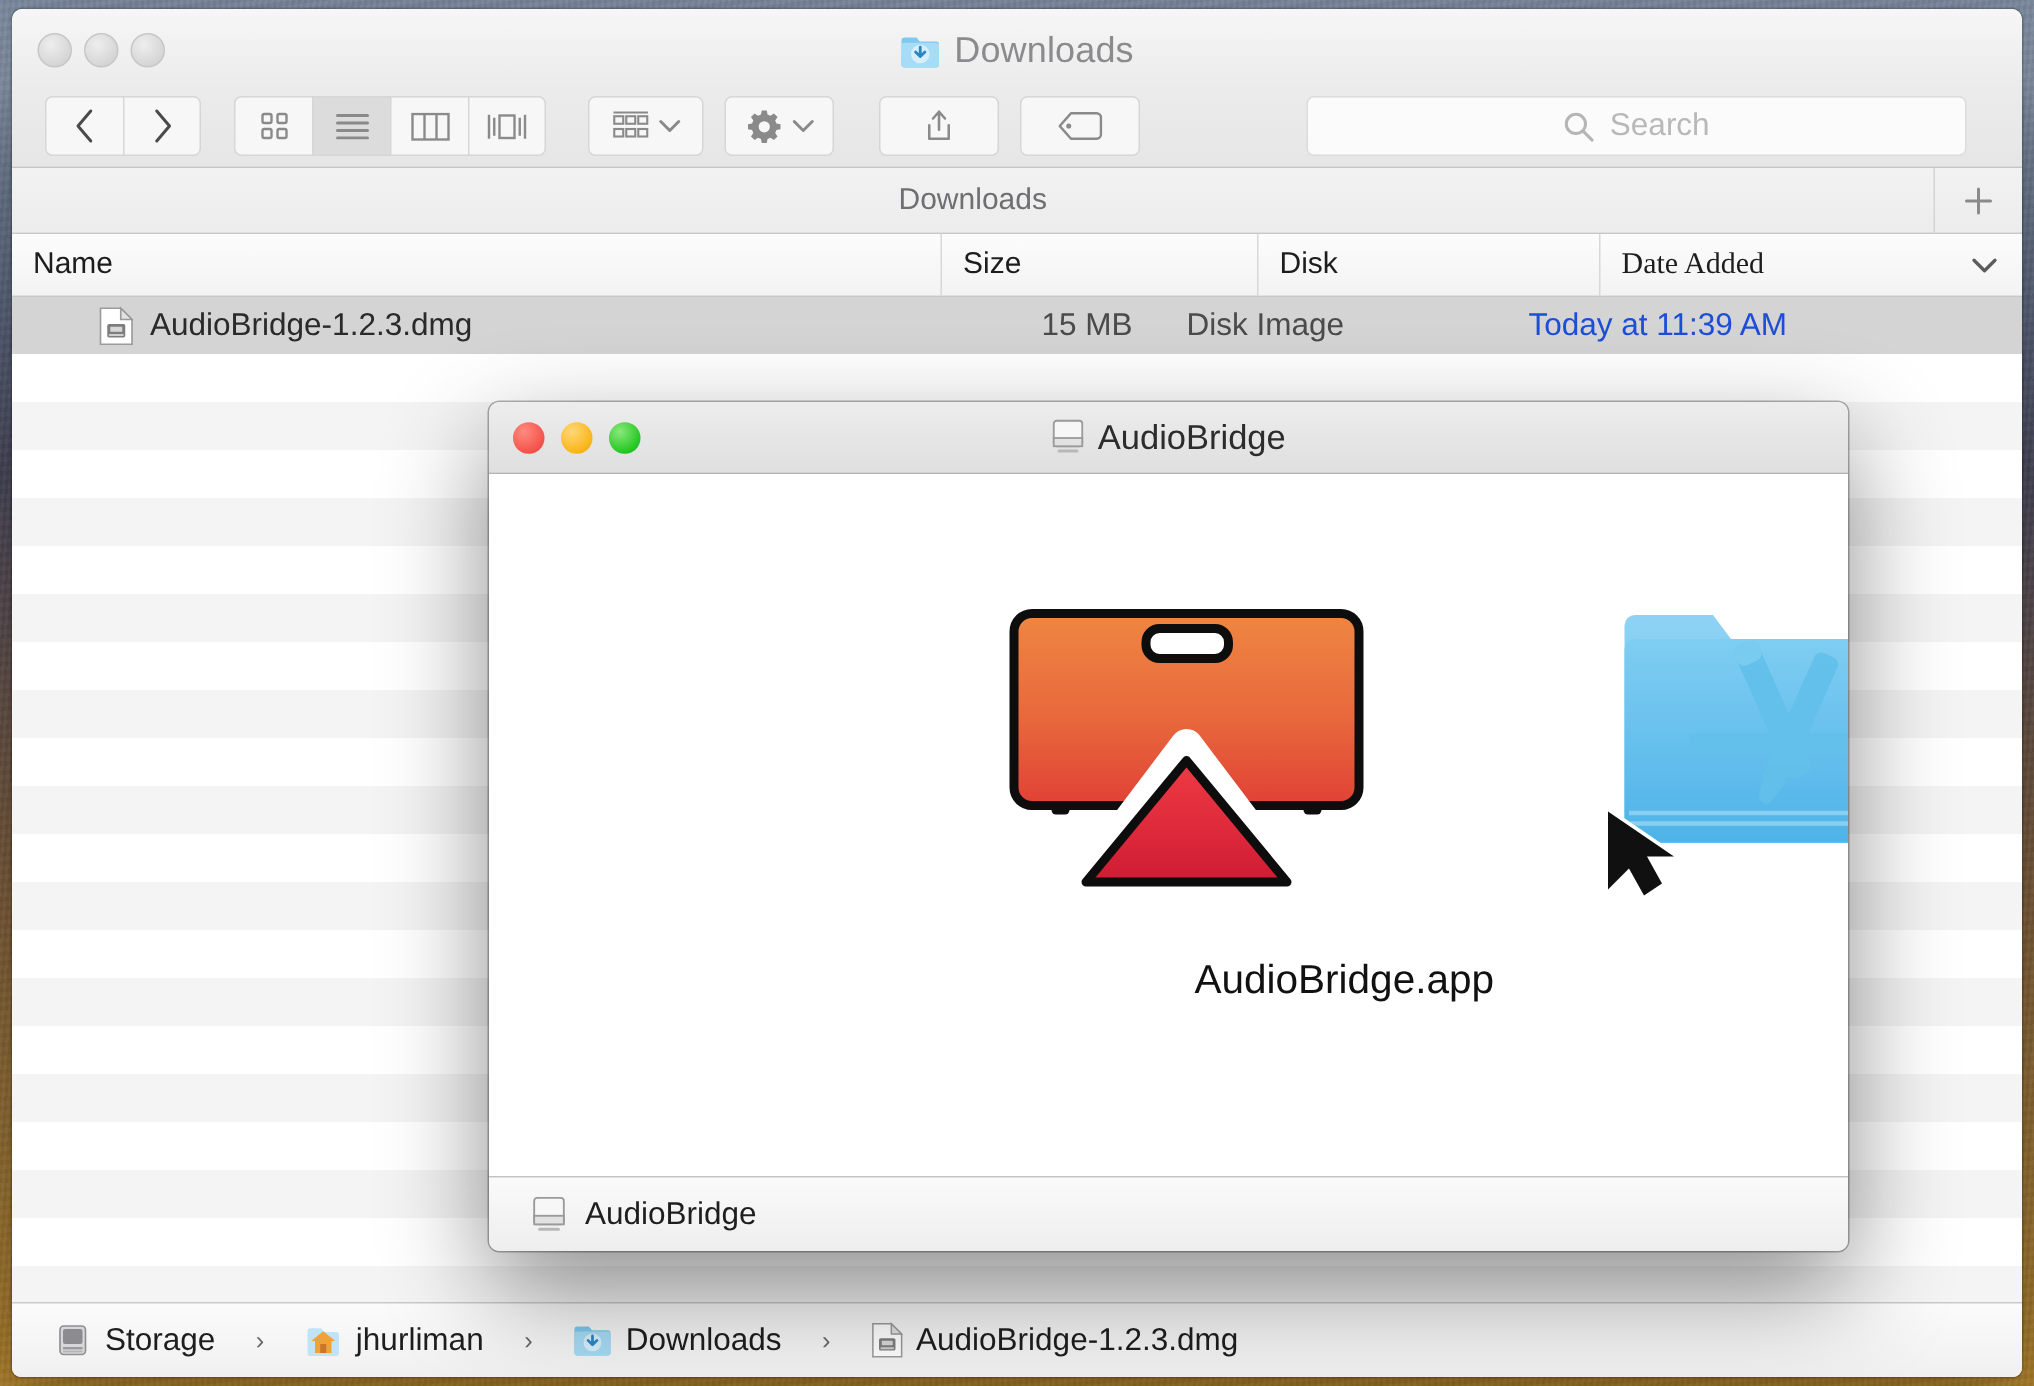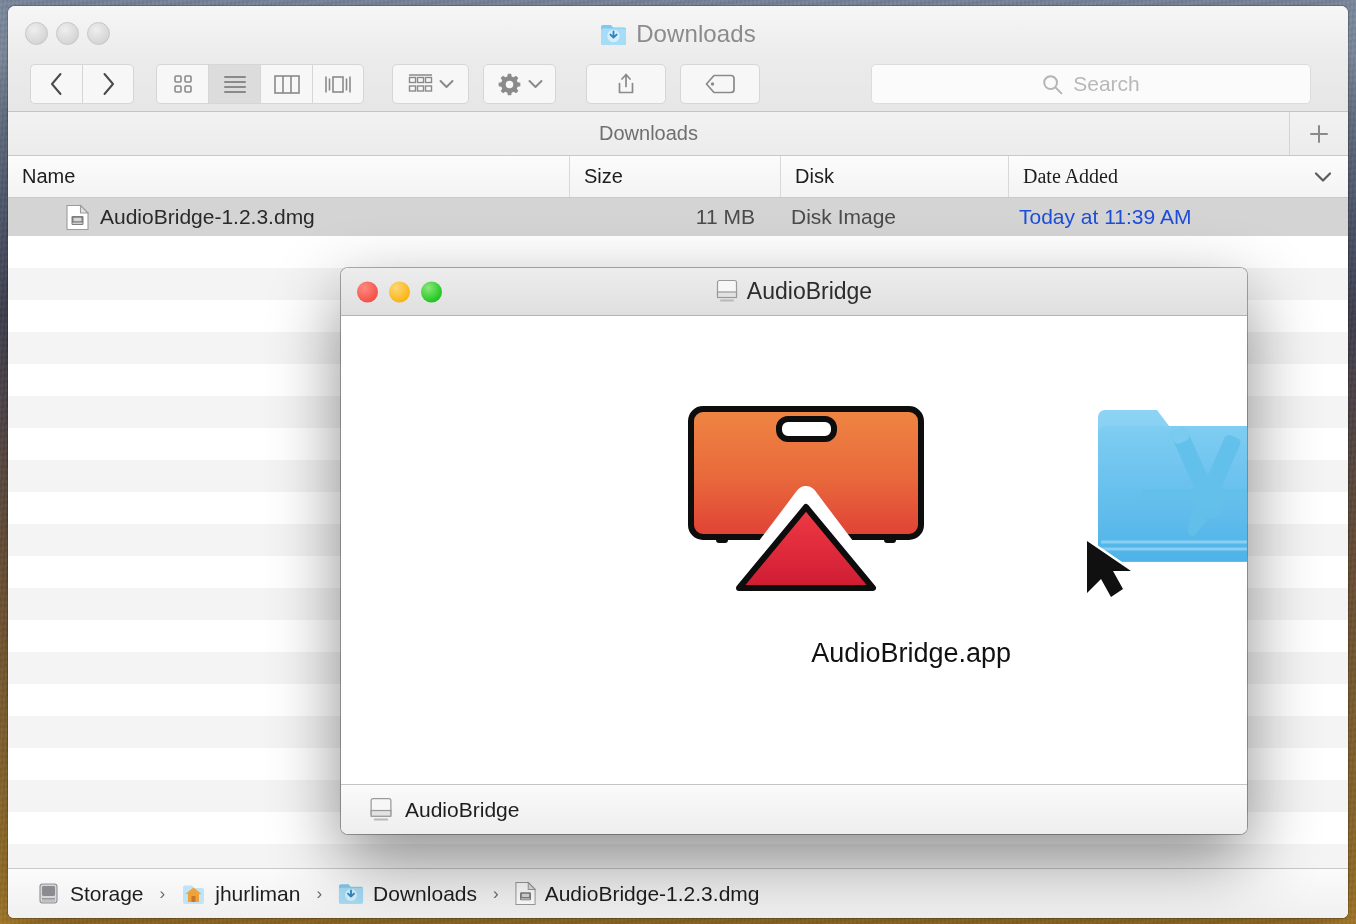--- a/index.html
+++ b/index.html
@@ -126,21 +126,21 @@
 
   
   .colheader {
     height: 42px; flex: 0 0 auto;
     display: flex; align-items: stretch;
     background: linear-gradient(180deg,#fcfcfc,#f3f3f3);
     border-bottom: 1px solid #c9c9c9;
     font-size: 20px; color: #1d1d1d;
   }
   .col { display: flex; align-items: center; padding-left: 14px; border-right: 1px solid #d8d8d8; position: relative; }
-  .col.name { width: 562px; }
+  .col.name { width: 620px; }
   .col.size { width: 211px; }
   .col.kind { width: 228px; }
   .col.date { flex: 1; border-right: none; font-family: Liberation Serif, serif; }
   .sortchev { position: absolute; right: 16px; top: 50%; transform: translateY(-50%); color:#606060; }
 
   
   .listbody { flex: 1 1 auto; position: relative; overflow: hidden; background:#fff; }
   .stripe { height: 32px; width: 100%; }
   .stripe.alt { background: #f4f4f5; }
   .row-selected {
@@ -152,37 +152,36 @@
   .cell.name { width: 558px; padding-left: 58px; gap: 11px; }
   .cell.size { width: 211px; justify-content: flex-end; padding-right: 22px; color:#4b4b4b; }
   .cell.kind { width: 228px; padding-left: 14px; color:#4b4b4b; }
   .cell.date { flex: 1; padding-left: 14px; color:#1d4ed8; }
 
   
   .pathbar {
     height: 50px; flex: 0 0 auto;
     background: linear-gradient(180deg,#fbfbfb,#f0f0f0);
     border-top: 1px solid #c9c9c9;
-    display: flex; align-items: center; gap: 13px;
+    display: flex; align-items: center; gap: 24px;
     padding-left: 28px; font-size: 21px; color: #1e1e1e;
   }
   .crumb { display: flex; align-items: center; gap: 9px; }
   .sep { color: #6a6a6a; font-size: 17px; margin: 0 3px; }
 
   
   .dmg-window {
     position: absolute;
     left: 326px; top: 268px;
     width: 906px; height: 566px;
     background: #fff;
     border-radius: 7px;
     box-shadow: 0 0 0 1px rgba(0,0,0,.30), 0 26px 70px rgba(0,0,0,.45);
     display: flex; flex-direction: column;
     overflow: hidden;
-    margin-left: 15px;
   }
   .dmg-title {
     height: 48px; flex:0 0 auto;
     background: linear-gradient(180deg,#ededed 0%,#dfdfdf 100%);
     border-bottom: 1px solid #b4b4b4;
     position: relative;
     display: flex; align-items: center; justify-content: center; gap: 9px;
     font-size: 23px; color: #2c2c2c;
   }
   .dmg-traffic { position: absolute; left: 16px; top: 50%; transform: translateY(-50%); display: flex; gap: 11px; }
@@ -411,21 +410,21 @@
           <svg width="23" height="27" viewBox="0 0 23 27">
             <path d="M1 1.5h13.5L22 9v16.5H1z" fill="#ffffff" stroke="#9b9b9b" stroke-width="1.1"></path>
             <path d="M14.5 1.5V9H22z" fill="#e2e2e2" stroke="#9b9b9b" stroke-width="1.1"></path>
             <rect x="5.5" y="12" width="12" height="9" rx="1.2" fill="#7e7e7e"></rect>
             <rect x="7.5" y="13.8" width="8" height="3.4" rx=".6" fill="#d8d8d8"></rect>
             <rect x="6.5" y="18.6" width="10" height="1.4" rx=".6" fill="#cfcfcf"></rect>
           </svg>
         </span>
         <span>AudioBridge-1.2.3.dmg</span>
       </div>
-      <div class="cell size">11 MB</div>
+      <div class="cell size">15 MB</div>
       <div class="cell kind">Disk Image</div>
       <div class="cell date">Today at 11:39 AM</div>
     </div>
   </div>
 
   <div class="pathbar">
     <div class="crumb">
       <span>
         <svg width="25" height="25" viewBox="0 0 25 25">
           <rect x="4" y="3" width="17" height="19" rx="2.5" fill="#d7d7d9" stroke="#8f8f93" stroke-width="1.1"></rect>

